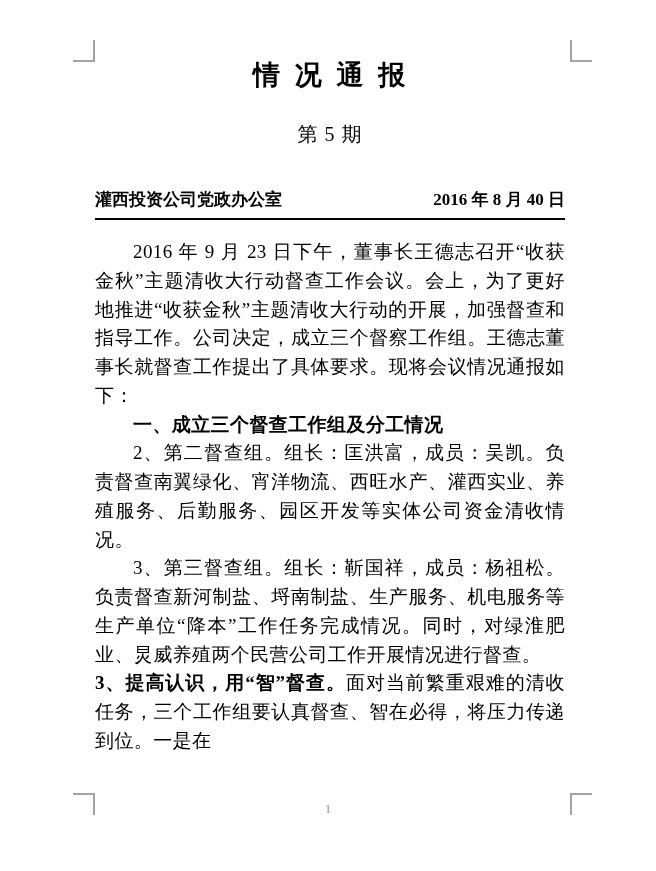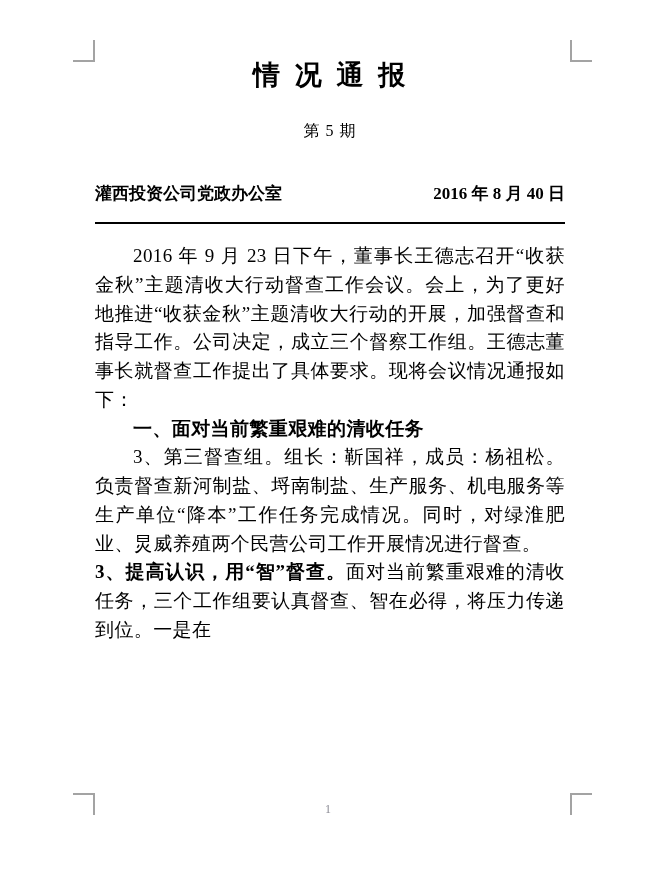--- a/index.html
+++ b/index.html
@@ -39,30 +39,30 @@
     text-align: center;
     font-size: 27px;
     font-weight: bold;
     letter-spacing: 2px;
     word-spacing: 4px;
     white-space: pre;
   }
   .issue {
     margin-top: 28px;
     text-align: center;
-    font-size: 16px;
+    font-size: 20px;
     letter-spacing: 1px;
     white-space: pre;
   }
   .masthead {
     display: flex;
     justify-content: space-between;
     align-items: flex-end;
     margin-top: 40px;
-    padding-bottom: 17px;
+    padding-bottom: 7px;
     border-bottom: 2px solid #000000;
     font-size: 17px;
     font-weight: bold;
   }
   .doc-body {
     margin-top: 18px;
     font-size: 19px;
     line-height: 28.75px;
     letter-spacing: 0.4px;
     text-align: justify;
@@ -97,21 +97,22 @@
 
     <div class="issue">第 5 期</div>
 
     <div class="masthead">
       <span>灌西投资公司党政办公室</span>
       <span>2016 年 8 月 40 日</span>
     </div>
 
     <div class="doc-body">
       <p class="para indent">2016 年 9 月 23 日下午，董事长王德志召开“收获金秋”主题清收大行动督查工作会议。会上，为了更好地推进“收获金秋”主题清收大行动的开展，加强督查和指导工作。公司决定，成立三个督察工作组。王德志董事长就督查工作提出了具体要求。现将会议情况通报如下：</p>
-      <p class="para indent heading">一、面对当前繁重艰难的清收任务</p>
+      <p class="para indent heading">一、成立三个督查工作组及分工情况</p>
+      <p class="para indent">2、第二督查组。组长：匡洪富，成员：吴凯。负责督查南翼绿化、宵洋物流、西旺水产、灌西实业、养殖服务、后勤服务、园区开发等实体公司资金清收情况。</p>
       <p class="para indent">3、第三督查组。组长：靳国祥，成员：杨祖松。负责督查新河制盐、埒南制盐、生产服务、机电服务等生产单位“降本”工作任务完成情况。同时，对绿淮肥业、炅威养殖两个民营公司工作开展情况进行督查。</p>
       <p class="para"><span class="bold">3、提高认识，用“智”督查。</span><span>面对当前繁重艰难的清收任务，三个工作组要认真督查、智在必得，将压力传递到位。一是在</span></p>
     </div>
 
   </div>
 
   <div class="page-number">1</div>
 
 </div>
 

